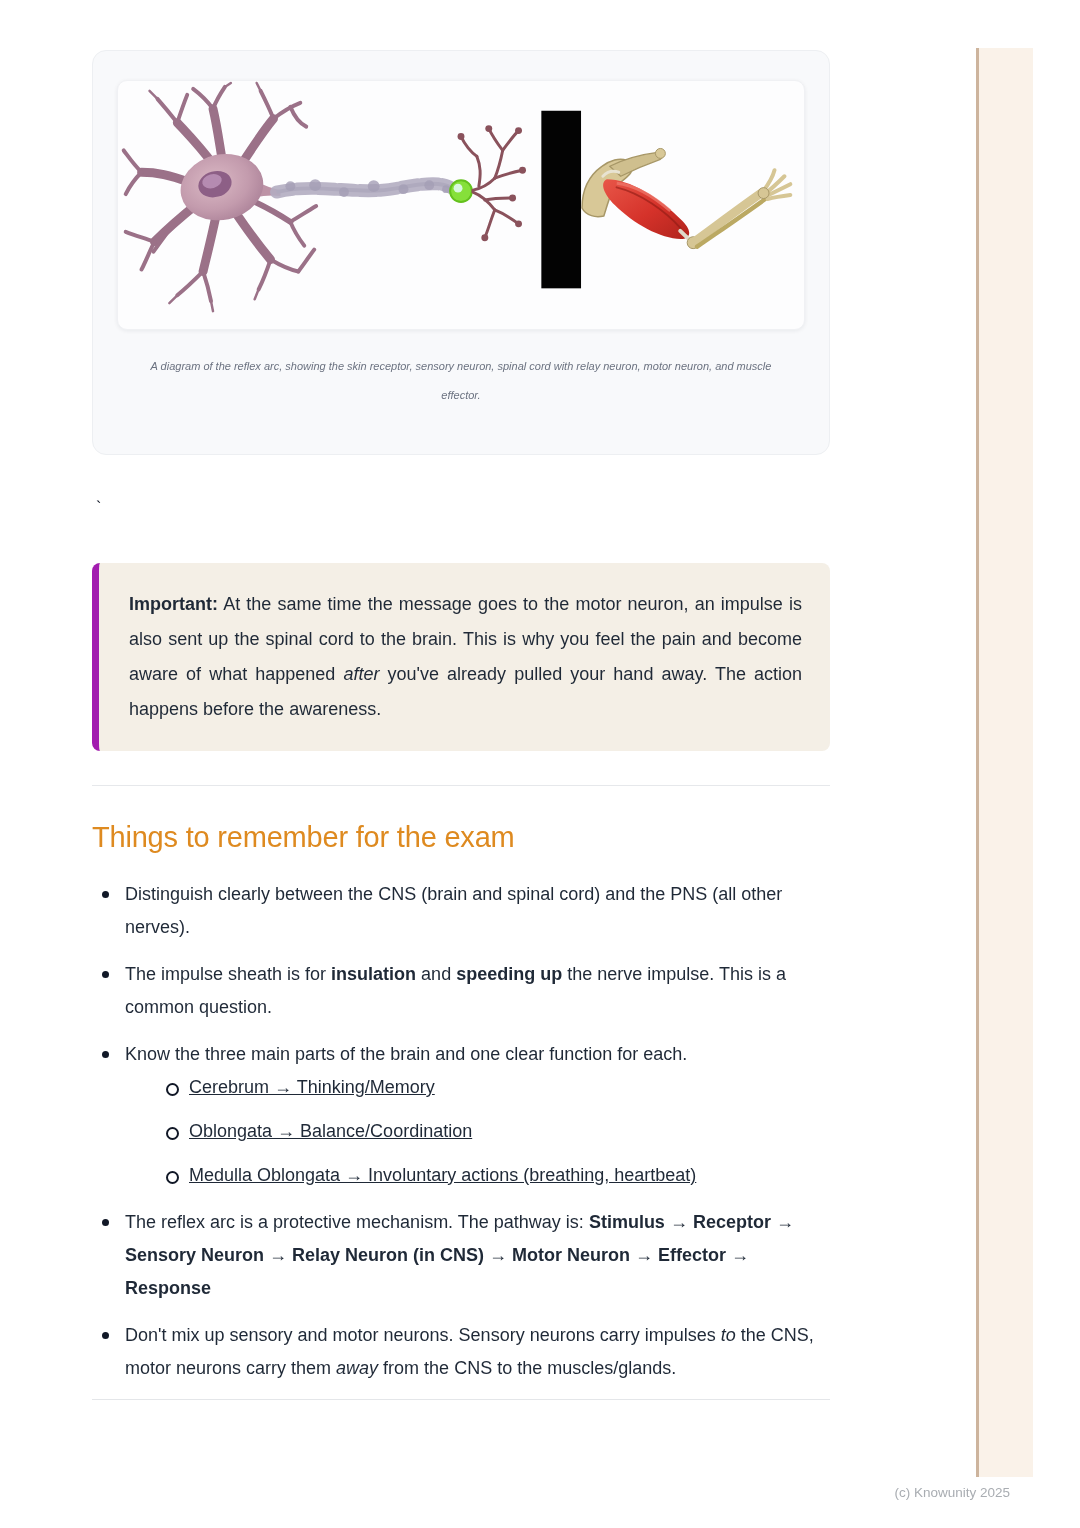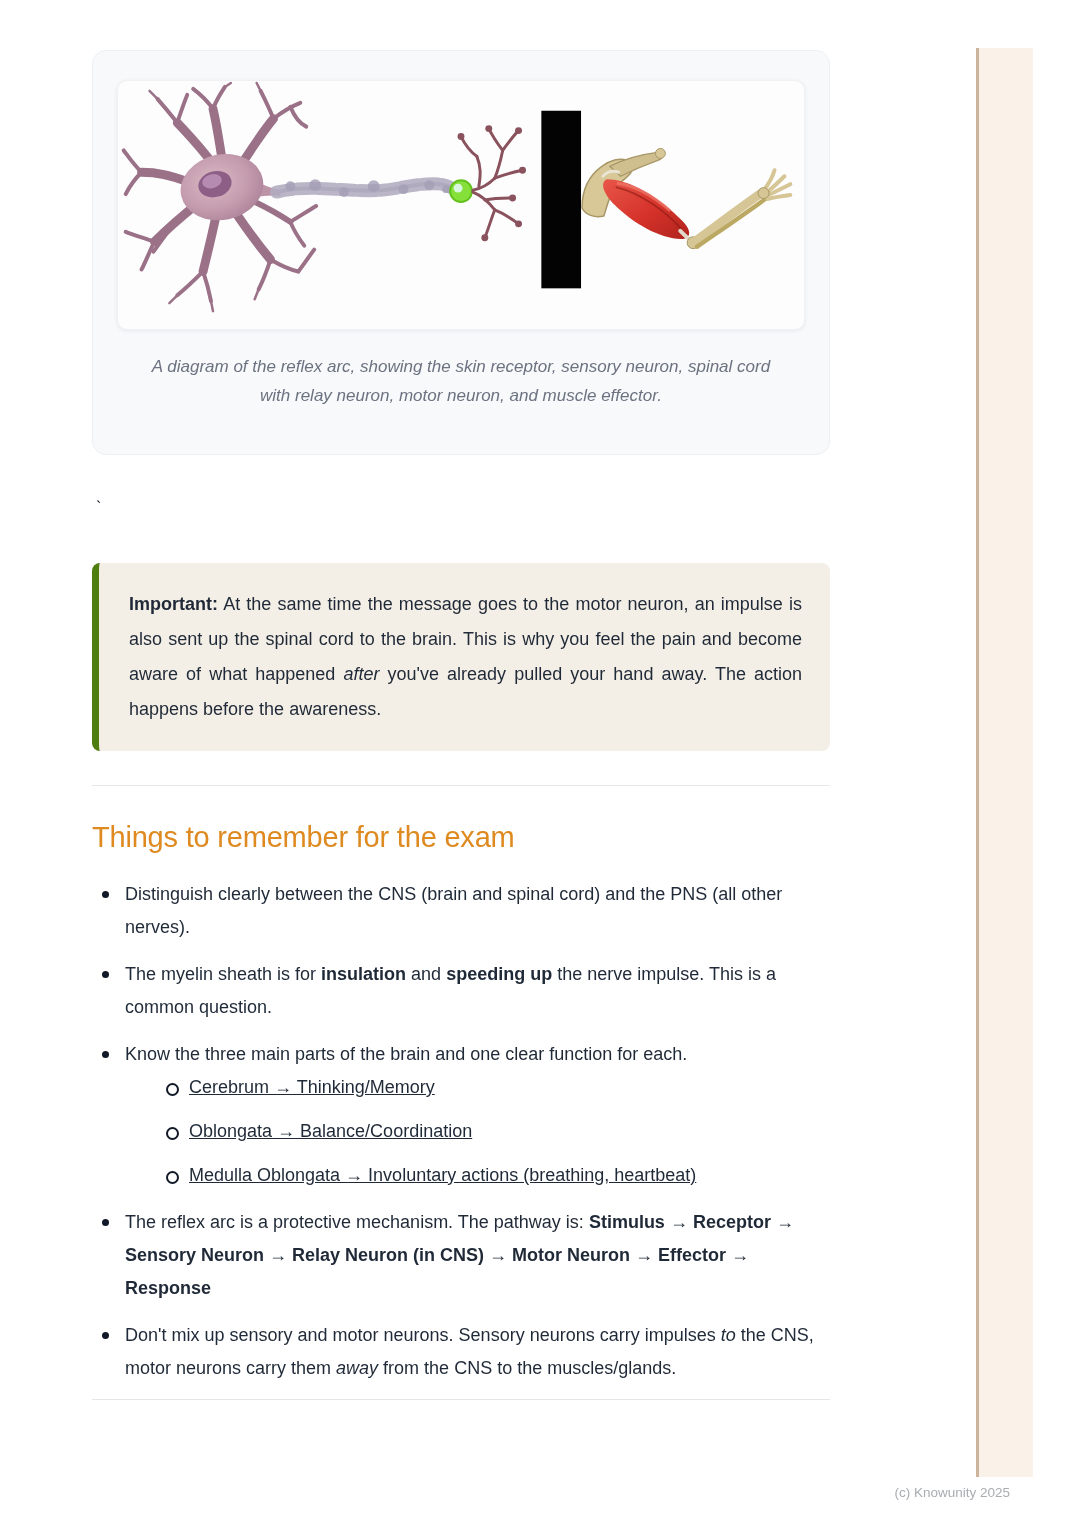--- a/index.html
+++ b/index.html
@@ -21,28 +21,28 @@
     border:1px solid #edeff2; border-radius:14px; padding:29px 24px 0;
   }
   .figure-image {
     height:250px; background:#fdfdfe; border-radius:10px;
     border:1px solid #f0f1f4; box-shadow:0 1px 4px rgba(15,23,42,.07);
     overflow:hidden;
   }
   .figure-image svg { display:block; width:100%; height:100%; }
   .figure-caption {
     margin:22px auto 0; max-width:632px; text-align:center;
-    font-style:italic; font-size:17px; line-height:29px; color:#6b7280;
+    font-style:italic; font-size:11px; line-height:29px; color:#6b7280;
   }
 
   .stray { margin:44px 0 0 4px; font-size:16px; height:18px; color:#111827; }
 
   
   .callout {
-    margin-top:46px; background:#f4efe6; border-left:7px solid #4d7c0f;
+    margin-top:46px; background:#f4efe6; border-left:7px solid #a21caf;
     border-radius:8px; padding:24px 28px 24px 30px;
   }
   .callout p { margin:0; font-size:18px; line-height:35px; text-align:justify; }
 
   hr.rule { border:none; border-top:1px solid #e6e8eb; margin:34px 0 0; }
   hr.rule-bottom { border:none; border-top:1px solid #e4e6e9; margin:14px 0 0; }
 
   h2.section-heading {
     margin:34px 0 0; font-size:29px; line-height:34px; font-weight:400;
     color:#de8a20; letter-spacing:-.2px;
@@ -215,21 +215,21 @@
   <div class="callout">
     <p><span class="b">Important:</span><span> At the same time the message goes to the motor neuron, an impulse is also sent up the spinal cord to the brain. This is why you feel the pain and become aware of what happened </span><span class="i">after</span><span> you've already pulled your hand away. The action happens before the awareness.</span></p>
   </div>
 
   <hr class="rule">
 
   <h2 class="section-heading">Things to remember for the exam</h2>
 
   <ul class="main">
     <li><span>Distinguish clearly between the CNS (brain and spinal cord) and the PNS (all other nerves).</span></li>
-    <li><span>The myelin sheath is for </span><span class="b">insulation</span><span> and </span><span class="b">speeding up</span><span> the nerve impulse. This is a common question.</span></li>
+    <li><span>The impulse sheath is for </span><span class="b">insulation</span><span> and </span><span class="b">speeding up</span><span> the nerve impulse. This is a common question.</span></li>
     <li>
       <span><span>Know the three main parts of the brain and one clear function for each.</span></span>
       <ul class="sub">
         <li>Cerebrum → Thinking/Memory</li>
         <li>Oblongata → Balance/Coordination</li>
         <li>Medulla Oblongata → Involuntary actions (breathing, heartbeat)</li>
       </ul>
     </li>
     <li><span>The reflex arc is a protective mechanism. The pathway is: </span><span class="b">Stimulus → Receptor → Sensory Neuron → Relay Neuron (in CNS) → Motor Neuron → Effector → Response</span></li>
     <li><span>Don't mix up sensory and motor neurons. Sensory neurons carry impulses </span><span class="i">to</span><span> the CNS, motor neurons carry them </span><span class="i">away</span><span> from the CNS to the muscles/glands.</span></li>

